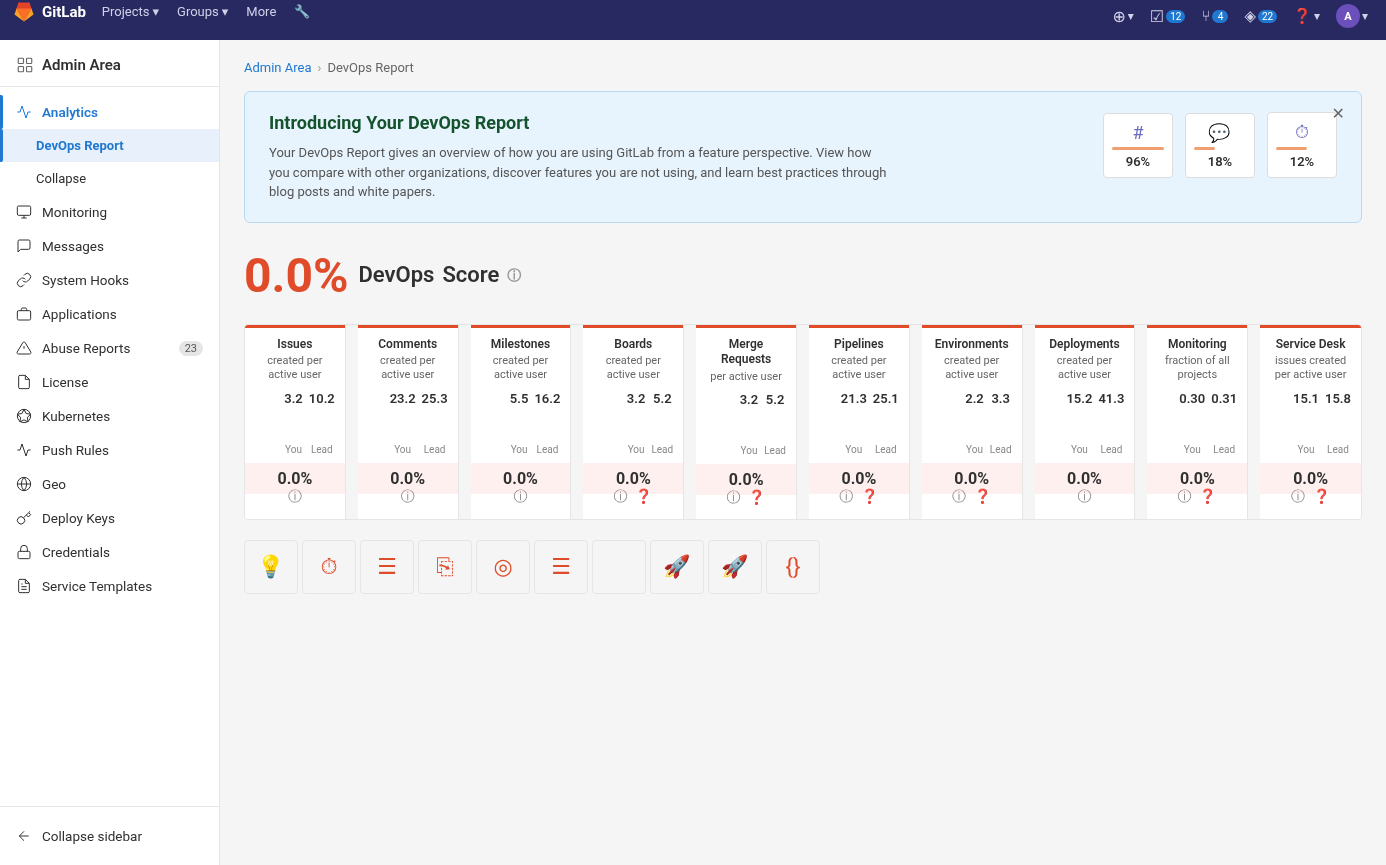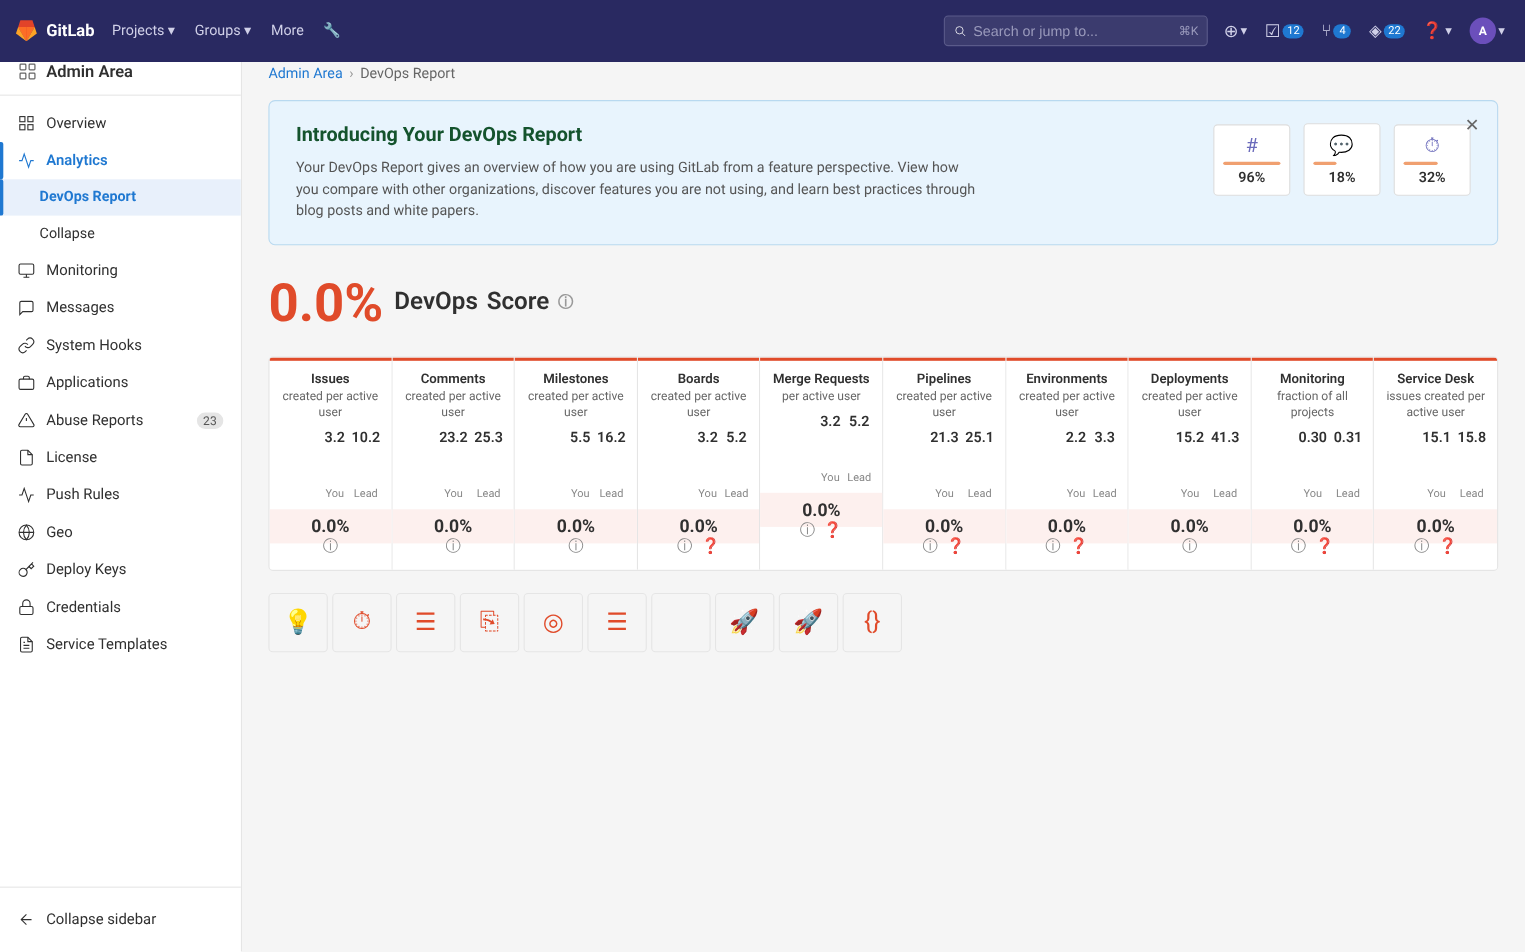--- a/index.html
+++ b/index.html
@@ -1,21 +1,21 @@
 <!DOCTYPE html>
 <html><head>
   <meta charset="utf-8">
   <style>
     * { box-sizing: border-box; margin: 0; padding: 0; }
     body { font-family: -apple-system, BlinkMacSystemFont, 'Segoe UI', Roboto, sans-serif; font-size: 14px; color: #303030; background: #f5f5f5; }
 
     
     .topnav {
-      display: flex; align-items: center; background: #292961; color: #fff;
-      height: 56px; padding: 0 12px; gap: 8px; position: fixed; top: 0; left: 0; right: 0; z-index: 100;
+      display: flex; align-items: flex-start; background: #292961; color: #fff;
+      height: 40px; padding: 0 12px; gap: 8px; position: fixed; top: 0; left: 0; right: 0; z-index: 100;
     }
     .topnav-logo { display: flex; align-items: center; gap: 6px; font-weight: 700; font-size: 15px; color: #fff; text-decoration: none; }
     .topnav-logo svg { width: 24px; height: 24px; }
     .topnav-nav { display: flex; align-items: center; gap: 2px; }
     .topnav-nav-item { color: #d0d0e8; font-size: 13px; padding: 4px 8px; border-radius: 4px; cursor: pointer; display: flex; align-items: center; gap: 3px; }
     .topnav-spacer { flex: 1; }
     .topnav-search {
       display: flex; align-items: center; background: #3b3b6e; border: 1px solid #5a5a8a;
       border-radius: 4px; padding: 0 8px; height: 28px; gap: 6px; width: 240px;
     }
@@ -80,21 +80,21 @@
     .info-card-bar { height: 3px; background: #f0a070; border-radius: 2px; margin: 4px 0; }
     .info-card-pct { font-size: 13px; font-weight: 600; color: #303030; }
 
     
     .score-section { display: flex; align-items: center; gap: 10px; margin-bottom: 20px; }
     .score-value { font-size: 48px; font-weight: 700; color: #e04b2a; }
     .score-label { font-size: 22px; font-weight: 600; color: #303030; line-height: 1.2; display: flex; align-items: center; gap: 4px; }
     .score-help { color: #999; font-size: 16px; }
 
     
-    .metrics-grid { display: grid; grid-template-columns: repeat(10, 1fr); gap: 0; border: 1px solid #e5e5e5; border-radius: 4px; overflow: hidden; margin-bottom: 20px; }
+    .metrics-grid { display: grid; grid-template-columns: repeat(10, 1fr); gap: 12px; border: 1px solid #e5e5e5; border-radius: 4px; overflow: hidden; margin-bottom: 20px; }
     .metric-card { border-right: 1px solid #e5e5e5; padding: 12px 10px; background: #fff; position: relative; }
     .metric-card:last-child { border-right: none; }
     .metric-card::before { content: ''; position: absolute; top: 0; left: 0; right: 0; height: 3px; background: #e04b2a; }
     .metric-title { font-size: 12px; font-weight: 600; color: #303030; text-align: center; line-height: 1.3; }
     .metric-subtitle { font-size: 11px; color: #666; text-align: center; margin-top: 2px; line-height: 1.3; }
     .metric-values { display: flex; gap: 6px; justify-content: flex-end; margin-top: 8px; }
     .metric-val-group { text-align: center; }
     .metric-val { font-size: 13px; font-weight: 600; color: #303030; }
     .metric-val-label { font-size: 10px; color: #888; margin-top: 38px; }
     .metric-score-row { text-align: center; margin-top: 8px; background: #fdf0ee; padding: 6px 0; margin: 8px -10px -12px; }
@@ -124,28 +124,20 @@
     </svg>
     <span>GitLab</span>
   </a>
   <div class="topnav-nav">
     <div class="topnav-nav-item">Projects <span>▾</span></div>
     <div class="topnav-nav-item">Groups <span>▾</span></div>
     <div class="topnav-nav-item">More</div>
     <div class="topnav-nav-item">🔧</div>
   </div>
   <div class="topnav-spacer"></div>
-  <div class="topnav-search">
-    <svg width="14" height="14" viewBox="0 0 24 24" stroke="#9999bb" stroke-width="2">
-        <circle cx="11" cy="11" r="7"></circle>
-        <line x1="16.5" y1="16.5" x2="22" y2="22"></line>
-      </svg>
-    <input type="text" placeholder="Search or jump to..." style="">
-    <span style="color:#9999bb;font-size:11px">⌘K</span>
-  </div>
   <div class="topnav-actions">
     <div class="topnav-action-btn">
       <span style="font-size:16px">⊕</span>
         <span>▾</span>
     </div>
     <div class="topnav-action-btn">
       <span style="font-size:16px">☑</span>
         <span class="badge">12</span>
     </div>
     <div class="topnav-action-btn">
@@ -174,29 +166,20 @@
       <svg width="18" height="18" viewBox="0 0 24 24" stroke="#555" stroke-width="2">
           <rect x="3" y="3" width="7" height="7" rx="1"></rect>
           <rect x="14" y="3" width="7" height="7" rx="1"></rect>
           <rect x="3" y="14" width="7" height="7" rx="1"></rect>
           <rect x="14" y="14" width="7" height="7" rx="1"></rect>
         </svg>
       <span>Admin Area</span>
     </div>
     <nav class="sidebar-nav">
 
-      <div class="sidebar-item">
-        <svg width="16" height="16" viewBox="0 0 24 24" stroke="#666" stroke-width="2">
-            <rect x="3" y="3" width="7" height="7"></rect>
-            <rect x="14" y="3" width="7" height="7"></rect>
-            <rect x="3" y="14" width="7" height="7"></rect>
-            <rect x="14" y="14" width="7" height="7"></rect>
-          </svg>
-        <span>Overview</span>
-      </div>
 
       <div class="sidebar-item active" style="color:#1f78d1">
         <svg width="16" height="16" viewBox="0 0 24 24" stroke="#1f78d1" stroke-width="2">
             <polyline points="22 12 18 12 15 21 9 3 6 12 2 12"></polyline>
           </svg>
         <span>Analytics</span>
       </div>
 
       <div class="sidebar-item sub active">
         <span>DevOps Report</span>
@@ -249,20 +232,27 @@
       </div>
 
       <div class="sidebar-item">
         <svg width="16" height="16" viewBox="0 0 24 24" stroke="#666" stroke-width="2">
             <path d="M14 2H6a2 2 0 0 0-2 2v16a2 2 0 0 0 2 2h12a2 2 0 0 0 2-2V8z"></path>
             <polyline points="14 2 14 8 20 8"></polyline>
           </svg>
         <span>License</span>
       </div>
 
+      <div class="sidebar-item">
+        <svg width="16" height="16" viewBox="0 0 24 24" stroke="#666" stroke-width="2">
+            <circle cx="12" cy="12" r="10"></circle>
+            <polygon points="12 2 15.09 8.26 22 9.27 17 14.14 18.18 21.02 12 17.77 5.82 21.02 7 14.14 2 9.27 8.91 8.26 12 2"></polygon>
+          </svg>
+        <span>Kubernetes</span>
+      </div>
 
       <div class="sidebar-item">
         <svg width="16" height="16" viewBox="0 0 24 24" stroke="#666" stroke-width="2">
             <polyline points="22 12 18 12 15 21 9 3 6 12 2 12"></polyline>
           </svg>
         <span>Push Rules</span>
       </div>
 
       <div class="sidebar-item">
         <svg width="16" height="16" viewBox="0 0 24 24" stroke="#666" stroke-width="2">
@@ -330,21 +320,21 @@
           <div class="info-card-pct">96%</div>
         </div>
         <div class="info-card">
           <div class="info-card-icon">💬</div>
           <div class="info-card-bar" style="width:40%;background:#f0a070"></div>
           <div class="info-card-pct">18%</div>
         </div>
         <div class="info-card">
           <div class="info-card-icon">⏱</div>
           <div class="info-card-bar" style="width:60%;background:#f0a070"></div>
-          <div class="info-card-pct">32%</div>
+          <div class="info-card-pct">12%</div>
         </div>
       </div>
       <div class="info-banner-close">✕</div>
     </div>
 
     <div class="score-section">
       <span class="score-value">0.0%</span>
       <div class="score-label">
         <span>DevOps</span>
           <br>

